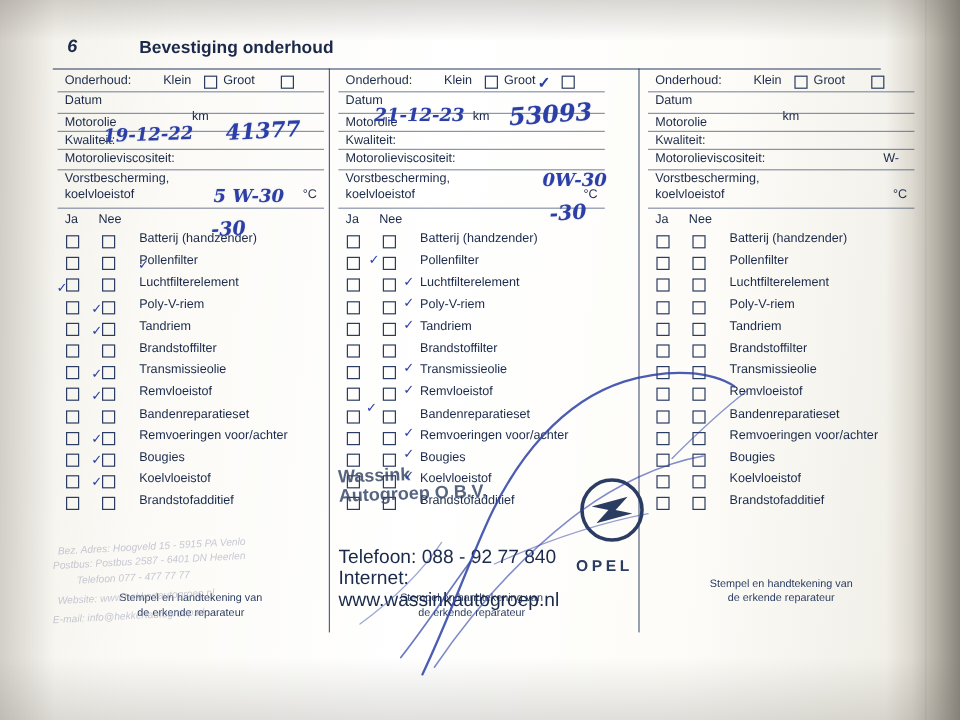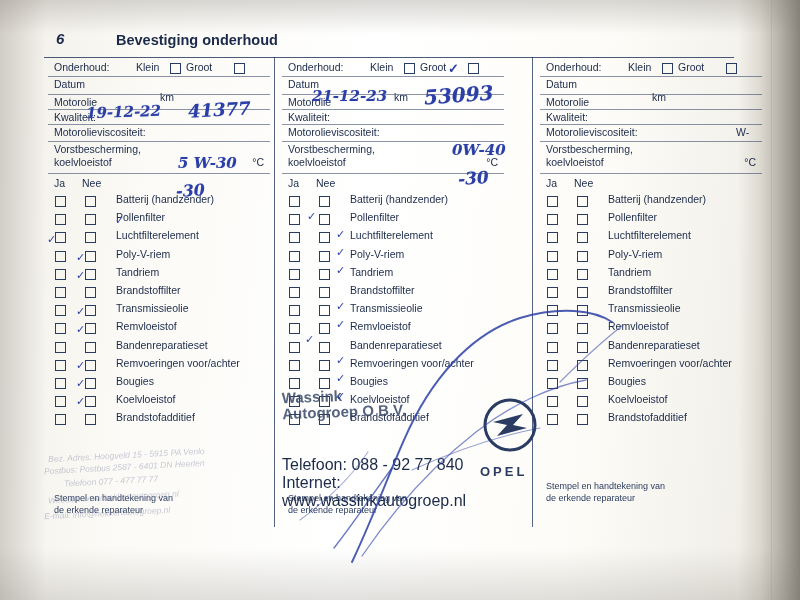--- a/index.html
+++ b/index.html
@@ -94,21 +94,21 @@
   .janee .ja{position:absolute;left:6px;top:0;text-align:right;}
   .janee .nee{position:absolute;left:34px;top:0;}
 
   .items{margin-top:0;}
   .item{position:relative;height:18.2px;text-align:center;}
   .item .b1{position:absolute;left:7px;top:4px;}
   .item .b2{position:absolute;left:37px;top:4px;}
   .item .txt{position:absolute;left:68px;top:1px;font-size:10.5px;}
 
   .stamp{
-    position:absolute;left:6px;width:210px;font-size:9px;
+    position:absolute;left:6px;width:210px;font-size:9px;text-align:center;
     color:#2b3c62;line-height:1.35;
   }
   .stamp.s1{top:432px;}
   .stamp.s2{top:432px;}
   .stamp.s3{top:420px;}
 
   
   .hw{
     position:absolute;color:#2b3fa6;font-family:"DejaVu Serif", serif;
     font-style:italic;font-weight:bold;
@@ -539,21 +539,21 @@
   </svg>
   <div class="opel-word">OPEL</div>
 
   <div class="hw" style="left:86px;top:103px;font-size:15px;transform:rotate(-2deg);">19-12-22</div>
   <div class="hw" style="left:188px;top:99px;font-size:18px;transform:rotate(-3deg);">41377</div>
   <div class="hw" style="left:178px;top:154px;font-size:15px;">5 W-30</div>
   <div class="hw" style="left:176px;top:181px;font-size:16px;transform:rotate(-3deg);">-30</div>
 
   <div class="hw" style="left:312px;top:87px;font-size:15px;">21-12-23</div>
   <div class="hw" style="left:424px;top:83px;font-size:20px;transform:rotate(-4deg);">53093</div>
-  <div class="hw" style="left:452px;top:141px;font-size:15px;">0W-40</div>
+  <div class="hw" style="left:452px;top:141px;font-size:15px;">0W-30</div>
   <div class="hw" style="left:458px;top:168px;font-size:17px;transform:rotate(-4deg);">-30</div>
   <div class="bigtick" style="left:448px;top:61px;">✓</div>
 
   <div class="tick" style="left:115px;top:215px;">✓</div>
   <div class="tick" style="left:47px;top:234px;">✓</div>
   <div class="tick" style="left:76px;top:252px;">✓</div>
   <div class="tick" style="left:76px;top:270px;">✓</div>
   <div class="tick" style="left:76px;top:306px;">✓</div>
   <div class="tick" style="left:76px;top:324px;">✓</div>
   <div class="tick" style="left:76px;top:360px;">✓</div>

